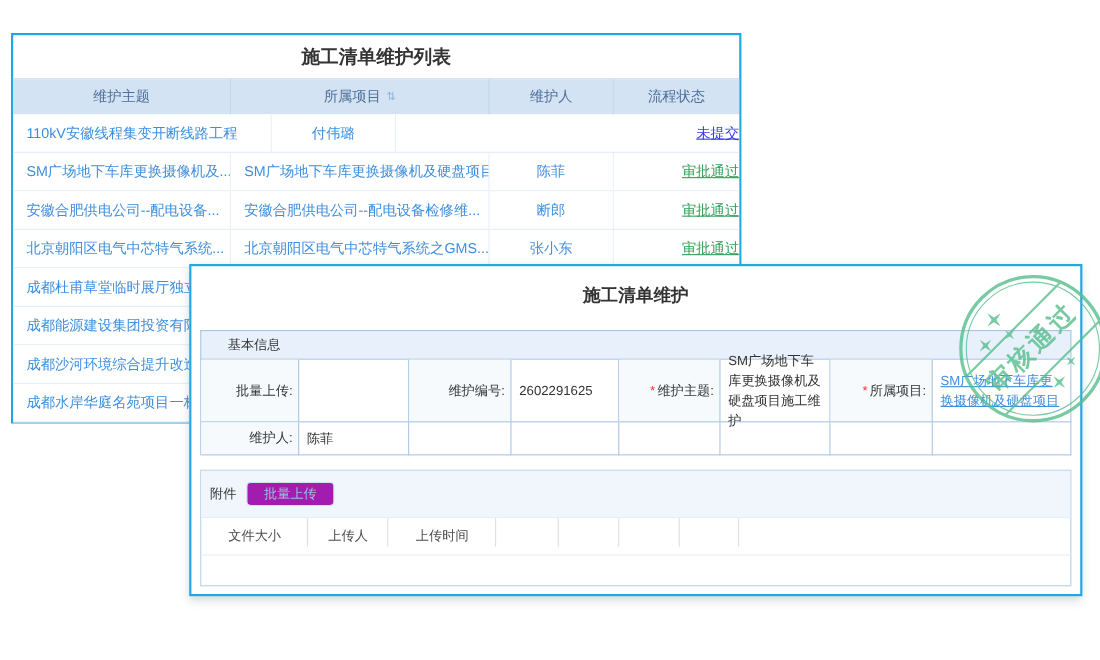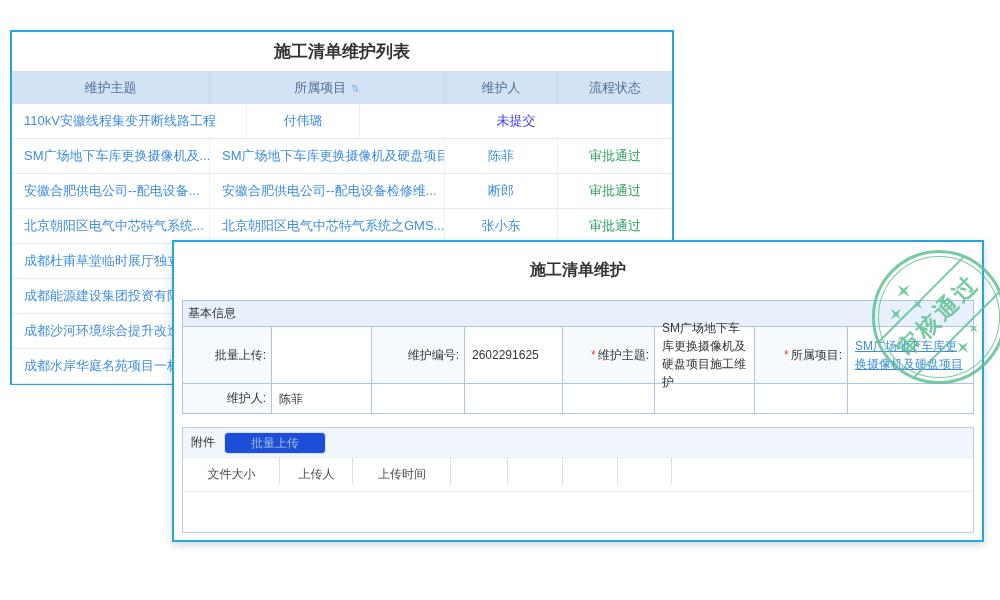--- a/index.html
+++ b/index.html
@@ -16,51 +16,51 @@
            font-size:13px; color:#4d6e96; border-right:1px solid #c2d6ec; }
   .hcell:nth-child(1){ width:198px; } .hcell:nth-child(2){ width:235px; }
   .hcell:nth-child(3){ width:113px; } .hcell:nth-child(4){ flex:1; border-right:none; }
   .sort-ic { font-size:10px; color:#8fb3da; margin-left:5px; }
   .list-row { display:flex; height:35px; border-bottom:1px solid #e4ebf3; background:#fff; }
   .lcell { height:100%; font-size:13px; line-height:34px; white-space:nowrap;
            overflow:hidden; border-right:1px solid #eaf0f7; }
   .lcell.topic   { width:198px; padding-left:12px; color:#3e8ede; }
   .lcell.project { width:235px; padding-left:12px; color:#3e8ede; }
   .lcell.maint   { width:113px; text-align:center; color:#3e8ede; }
-  .lcell.status  { flex:1; text-align:center; border-right:none; }
+  .lcell.status  { flex:1; text-align:right; border-right:none;text-decoration:underline; }
 
   
   .form-panel { position:absolute; left:172px; top:240px; width:812px; height:302px;
                 background:#fff; border:2px solid #22a7e2; z-index:10;
                 box-shadow:0 3px 8px rgba(90,110,130,.28); }
   .form-title { margin-top:14px; height:28px; line-height:28px; text-align:center;
                 font-size:16px; font-weight:bold; color:#333; }
   .section { margin:16px 8px 0; }
   .sec-bar { height:26px; line-height:25px; background:#e8f1fb;
-             border:1px solid #a9c7e5; border-bottom:none; padding-left:5px;
+             border:1px solid #a9c7e5; border-bottom:none; padding-left:24px;
              font-size:12px; color:#333; }
   .form-table { border-left:1px solid #a9c7e5; border-top:1px solid #a9c7e5; width:100%; }
   .frow { display:flex; width:100%; }
   .fcell { border-right:1px solid #a9c7e5; border-bottom:1px solid #a9c7e5;
            font-size:12px; color:#333; display:flex; align-items:center; flex-shrink:0; }
   .frow1 .fcell { height:57px; } .frow2 .fcell { height:30px; }
   .fcell.lab { background:#f6fafd; justify-content:flex-end; padding-right:5px; text-align:right; }
   .fcell.val { padding:3px 7px; line-height:1.5; }
   .w1{width:89px;} .w2{width:100px;} .w3{width:93px;} .w4{width:98px;}
   .w5{width:92px;} .w6{width:100px;} .w7{width:93px;} .w8{flex:1 1 auto;}
   .req { color:#f23c3c; margin-right:2px; }
   .proj-link { color:#3e8ede; text-decoration:underline; line-height:1.5; cursor:pointer; }
   .inner-input { align-self:stretch; flex:1; margin:2px; background:#fff; }
 
   .attach-box { margin:13px 8px 0; height:106px; border:1px solid #b9cfe7; }
-  .attach-bar { height:30px; background:#f0f6fc; display:flex; align-items:center;
+  .attach-bar { height:43px; background:#f0f6fc; display:flex; align-items:center;
                 padding-left:8px; gap:9px; border-bottom:1px solid #e6eef6; }
   .attach-label { font-size:12px; color:#333; }
-  .batch-btn { font-size:12px; color:#a3bfdc; background:#1d4ed8; border:1px solid #d4e2f2;
-               border-radius:4px; padding:4px 26px; line-height:1; cursor:not-allowed; }
+  .batch-btn { font-size:12px; color:#a3bfdc; background:#a21caf; border:1px solid #d4e2f2;
+               border-radius:4px; padding:4px 15px; line-height:1; cursor:not-allowed; }
   .attach-header { display:flex; height:34px; align-items:center;
                    border-bottom:1px solid #e7ecf2; }
   .acell { position:relative; height:100%; display:flex; align-items:center;
            justify-content:center; font-size:12px; color:#4a4a4a; flex-shrink:0; }
   .acell:not(:last-child)::after { content:''; position:absolute; right:0; top:0;
            width:1px; height:26px; background:#dcdfe6; }
   .a1{width:255px; justify-content:flex-start; padding-left:10px;}
   .a2{width:97px;} .a3{width:73px;} .a4{width:98px;}
   .a5{width:57px;} .a6{width:55px;} .a7{width:55px;} .a8{width:54px;} .a9{flex:1;}
 

